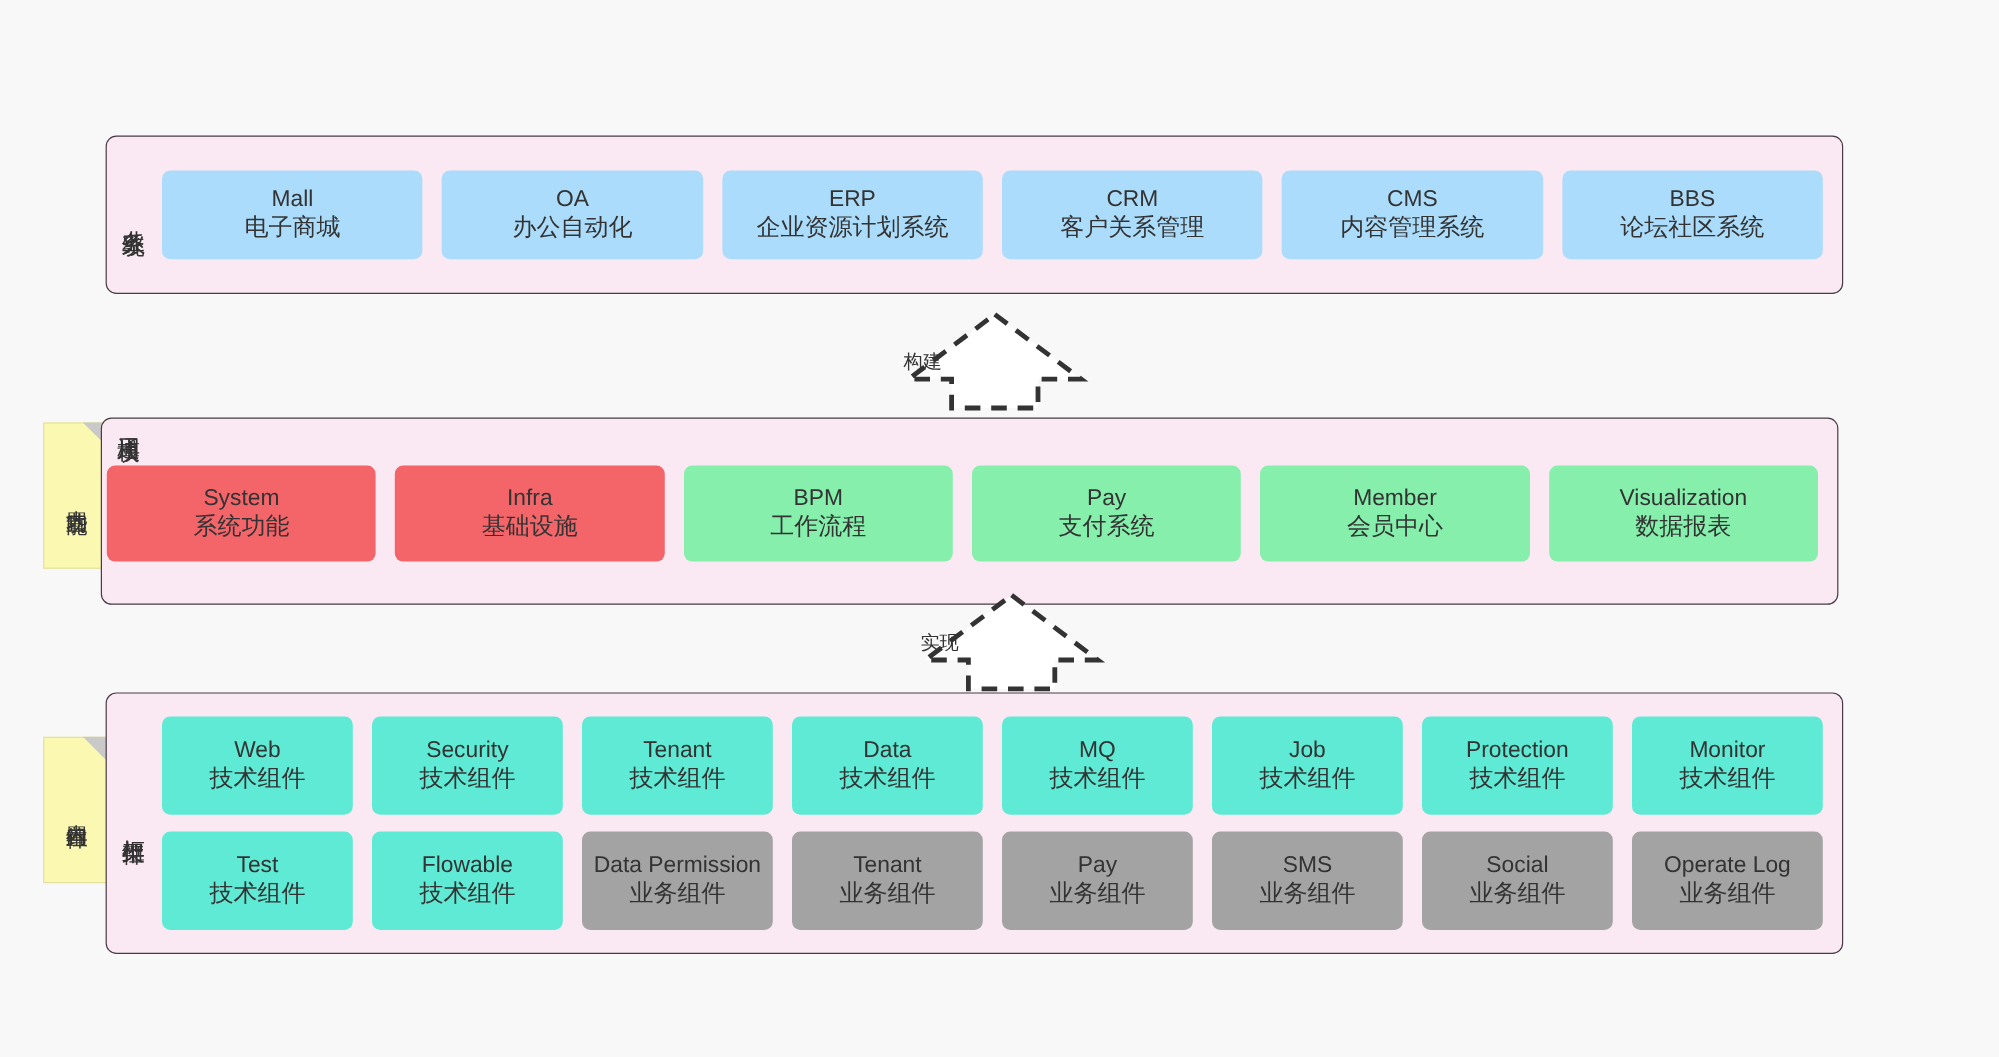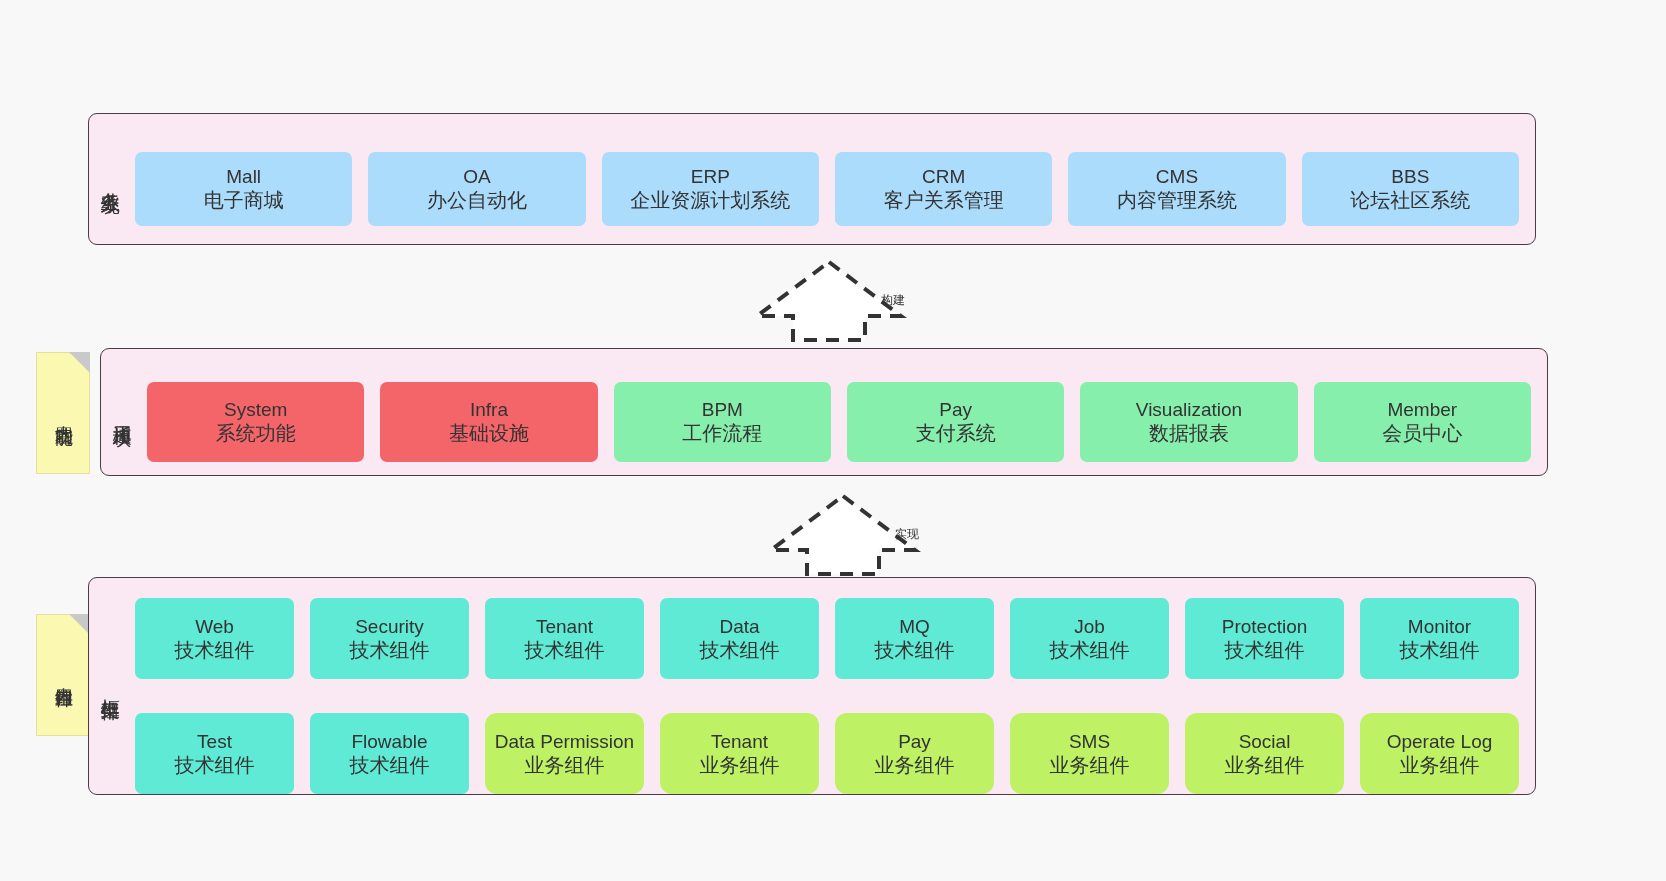--- a/index.html
+++ b/index.html
@@ -43,21 +43,20 @@
     display:flex;
     flex-direction:column;
     justify-content:center;
     gap:14px;
     padding:0 16px 0 4px;
   }
   .row{
     display:flex;
     gap:16px;
     align-items:stretch;
-    margin-top:20px;
   }
   .cell{
     flex:1 1 0;
     border-radius:7px;
     display:flex;
     flex-direction:column;
     align-items:center;
     justify-content:center;
     text-align:center;
     line-height:1.22;
@@ -65,26 +64,26 @@
     padding:4px 6px;
   }
   .cell .en{font-size:19px;}
   .cell .cn{font-size:20px;}
 
   
   .c-blue{background:#abdcfb;}
   .c-red{background:#f4656a;}
   .c-pink{background:#86efac;}
   .c-green{background:#5eead4;}
-  .c-lgreen{background:#bef264;border-radius:12px;}
+  .c-lgreen{background:#a3a3a3;}
 
   
   #layer-business{left:88px;top:113px;width:1448px;height:132px;}
   #layer-business .row{height:74px;}
-  #layer-common{left:100px;top:348px;width:1448px;height:128px;}
+  #layer-common{left:84px;top:348px;width:1448px;height:156px;flex-direction:column;}
   #layer-common .row{height:80px;}
   #layer-framework{left:88px;top:577px;width:1448px;height:218px;}
   #layer-framework .row{height:82px;}
 
   
   .sticky{
     position:absolute;
     width:54px;
     background:#fbf9b1;
     border:1px solid #e3e0a0;
@@ -110,22 +109,22 @@
   }
   #sticky-common{left:36px;top:352px;height:122px;}
   #sticky-framework{left:36px;top:614px;height:122px;}
 
   
   .arrow{position:absolute;}
   .arrow svg{display:block;overflow:visible;}
   .arrow .lbl{
     position:absolute;
     left:0;right:0;
-    text-align:right;
-    font-size:12px;
+    text-align:left;
+    font-size:16px;
     color:#333;
     user-select:none;
   }
   #arrow-build{left:753px;top:258px;width:152px;height:86px;}
   #arrow-build .lbl{top:34px;}
   #arrow-impl{left:767px;top:492px;width:152px;height:86px;}
   #arrow-impl .lbl{top:34px;}
 </style>
 </head>
 <body>
@@ -188,26 +187,26 @@
         </div>
         <div class="cell c-pink">
           <div class="en">BPM</div>
           <div class="cn">工作流程</div>
         </div>
         <div class="cell c-pink">
           <div class="en">Pay</div>
           <div class="cn">支付系统</div>
         </div>
         <div class="cell c-pink">
+          <div class="en">Member</div>
+          <div class="cn">会员中心</div>
+        </div>
+        <div class="cell c-pink">
           <div class="en">Visualization</div>
           <div class="cn">数据报表</div>
-        </div>
-        <div class="cell c-pink">
-          <div class="en">Member</div>
-          <div class="cn">会员中心</div>
         </div>
       </div>
     </div>
   </div>
 
   <div class="arrow" id="arrow-impl">
     <svg width="152" height="86" viewBox="0 0 152 86">
       <path d="M76 4 L148 58 L112 58 L112 82 L40 82 L40 58 L4 58 Z" fill="#ffffff" stroke="#333333" stroke-width="4" stroke-dasharray="13,9" stroke-linejoin="miter"></path>
     </svg>
     <div class="lbl">实现</div>

